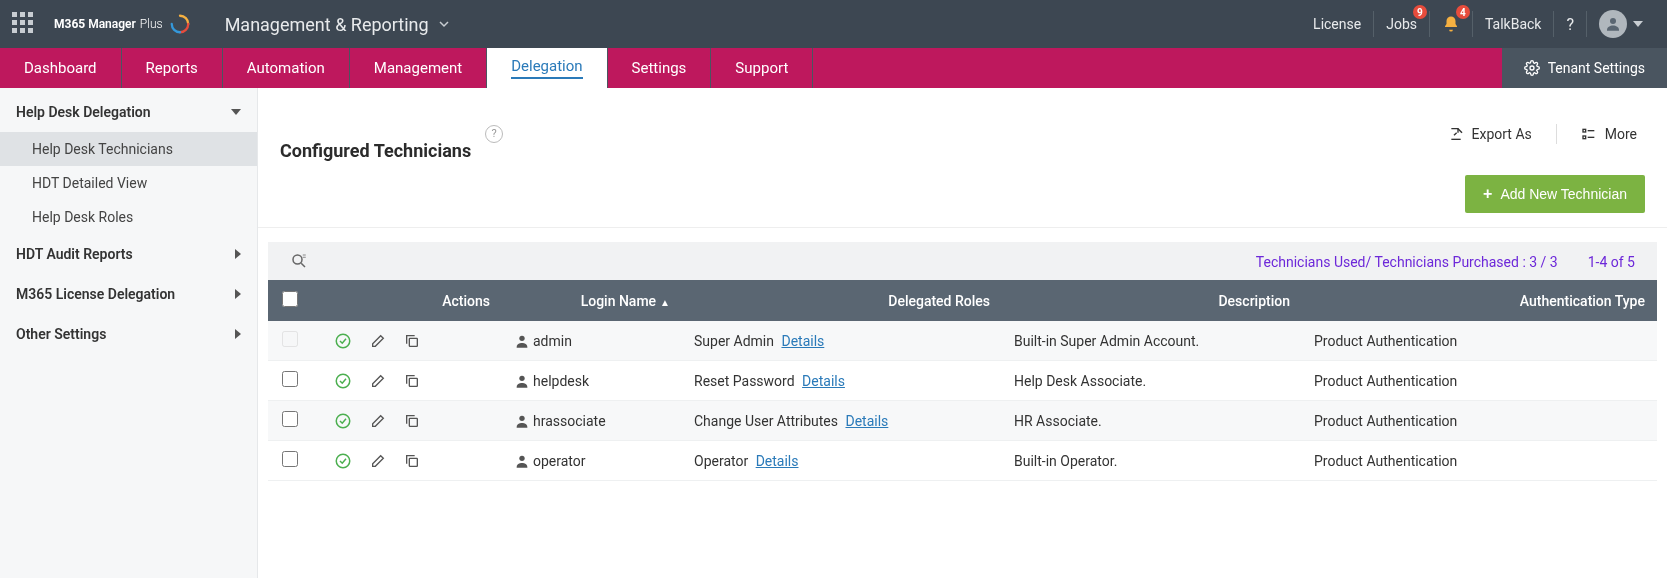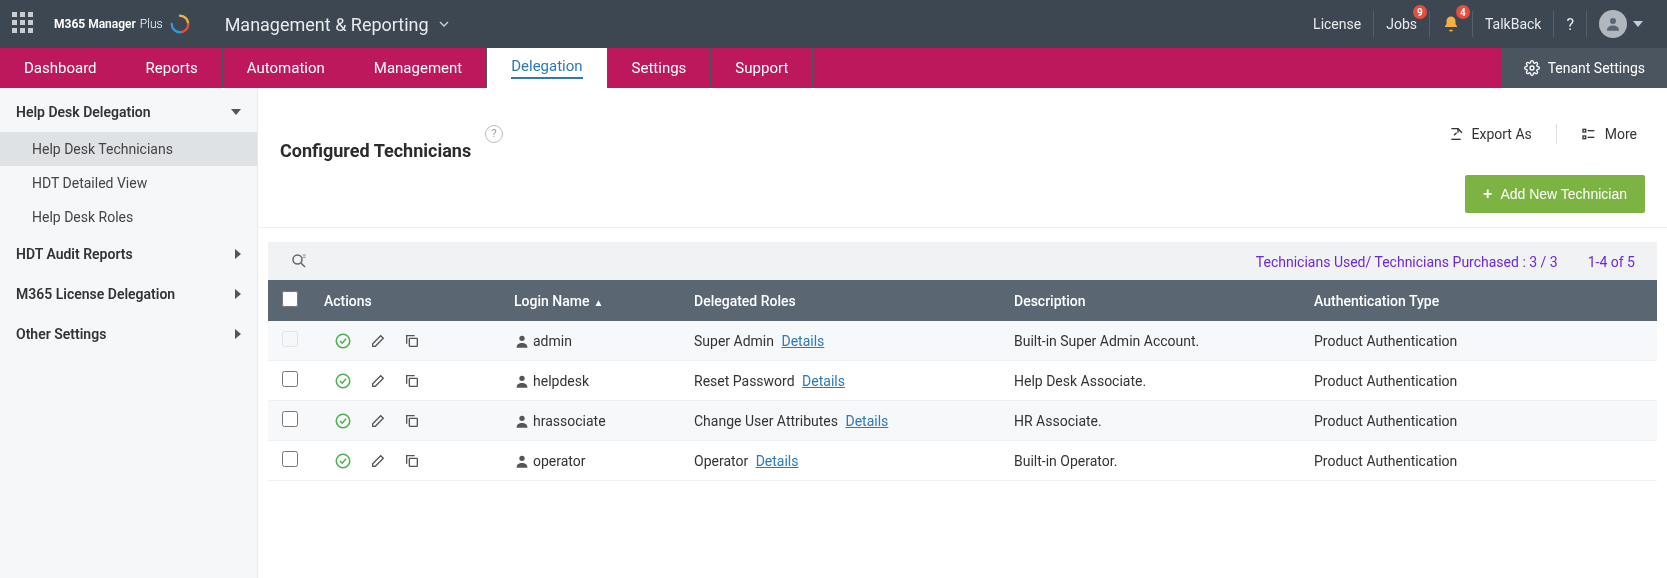--- a/index.html
+++ b/index.html
@@ -36,21 +36,21 @@
   .page-actions { margin-left: auto; display: flex; align-items: center; gap: 16px; }
   .pa-btn { display: flex; align-items: center; gap: 8px; color: #333; cursor: pointer; padding: 4px 8px; }
   .pa-sep { width: 1px; height: 20px; background: #ddd; }
   .add-btn-row { padding: 0 22px 14px 22px; display: flex; justify-content: flex-end; border-bottom: 1px solid #eee; margin-bottom: 0; }
   .add-btn { background: #7cb342; color: #fff; border: none; padding: 10px 18px; font-size: 14px; cursor: pointer; display: flex; align-items: center; gap: 8px; border-radius: 2px; }
   .toolbar-row { background: #f1f2f3; padding: 10px 22px; display: flex; align-items: flex-end; color: #6d28d9; margin: 14px 10px 0 10px; }
   .search-icon { cursor: pointer; color: #666; }
   .tech-count { margin-left: auto; }
   .range { margin-left: 30px; }
   .table { width: calc(100% - 20px); border-collapse: collapse; margin: 0 10px; }
-  .table thead th { background: #5a6672; color: #fff; font-weight: 500; text-align: left; padding: 11px 12px; font-size: 14px; }
+  .table thead th { background: #5a6672; color: #fff; font-weight: 500; text-align: right; padding: 11px 12px; font-size: 14px; }
   .table thead th.actions-col { width: 190px; }
   .table thead th.login-col { width: 180px; }
   .table thead th.roles-col { width: 320px; }
   .table thead th.desc-col { width: 300px; }
   .table thead th.check-col { width: 44px; text-align: center; }
   .sort-ind { font-size: 10px; margin-left: 4px; }
   .table tbody td { padding: 10px 12px; border-bottom: 1px solid #eef0f1; vertical-align: middle; }
   .table tbody tr:nth-child(odd) { background: #f7f8f9; }
   .row-actions { display: flex; gap: 18px; align-items: center; padding-left: 10px; }
   .row-actions .ic { cursor: pointer; color: #555; }

